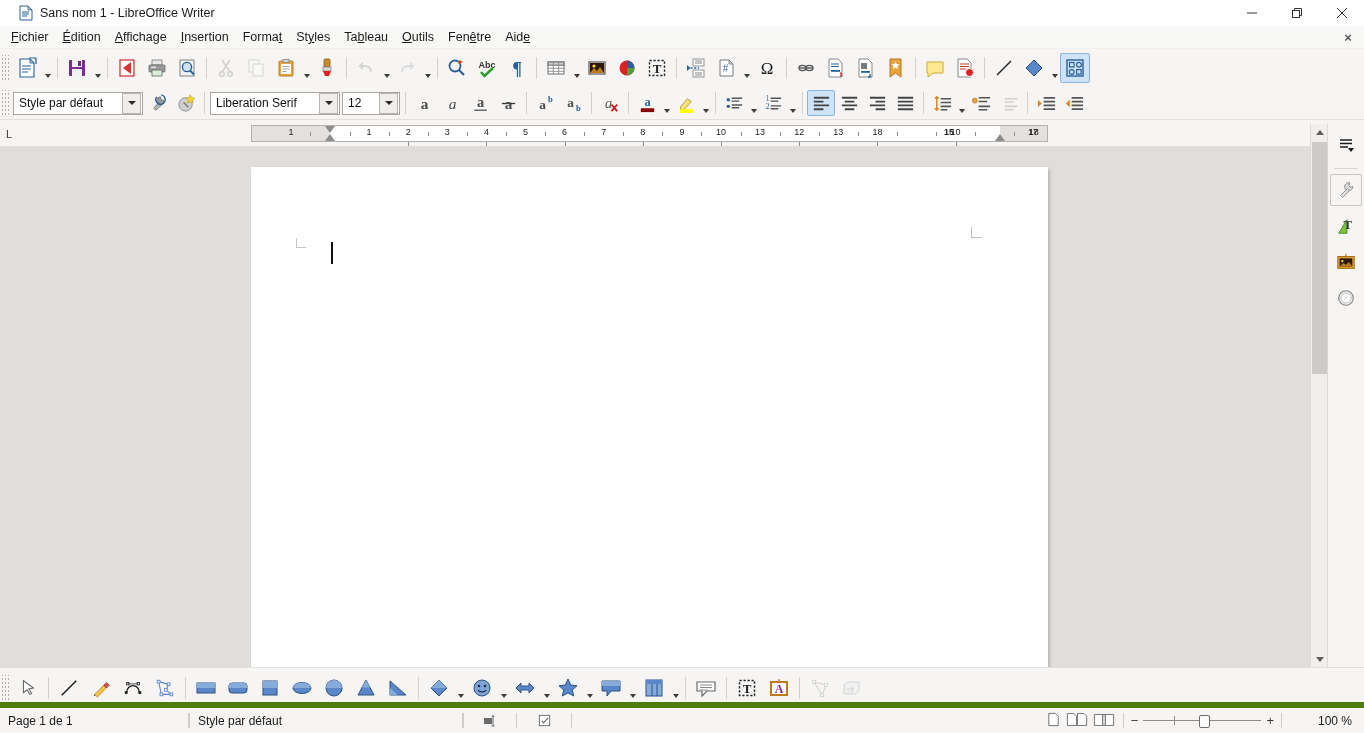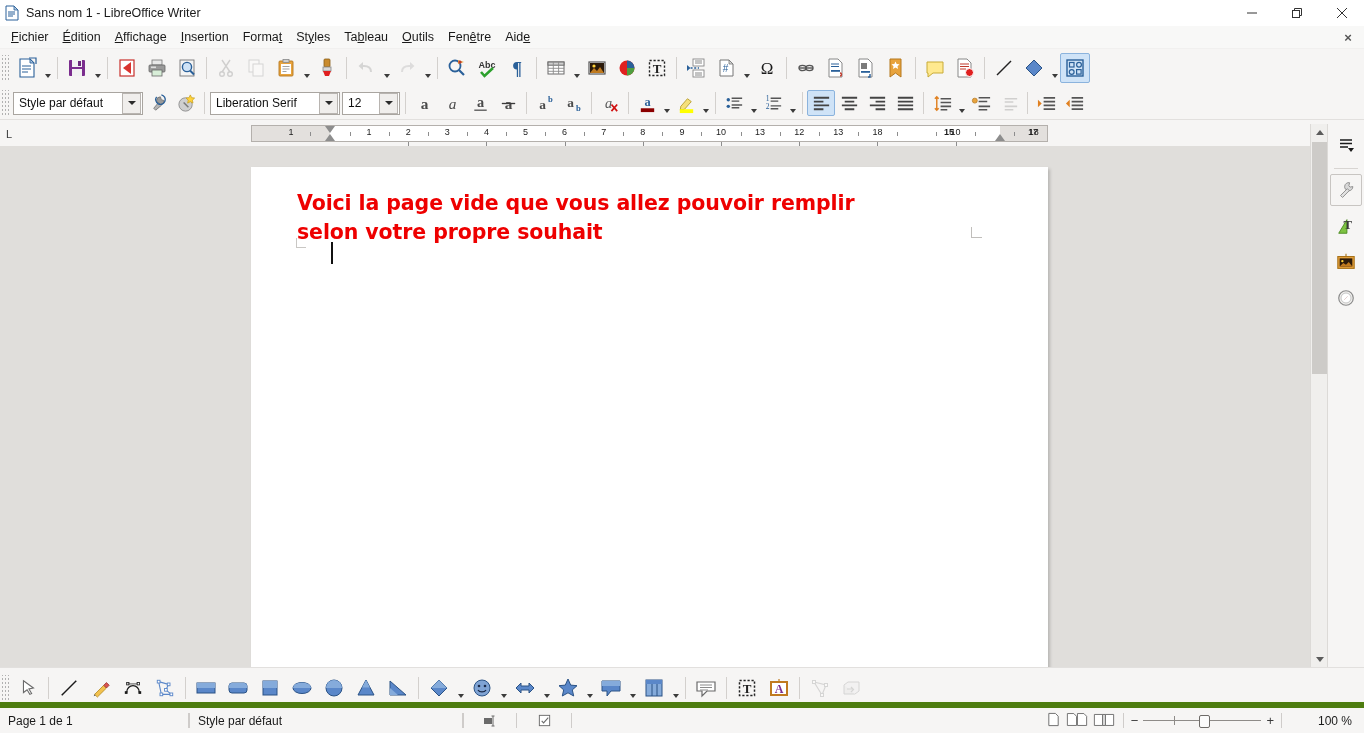--- a/index.html
+++ b/index.html
@@ -8,21 +8,21 @@
     overflow: hidden;
     font-family: "Liberation Sans", sans-serif;
     background: #ffffff;
     -webkit-font-smoothing: antialiased;
   }
   .app { position: relative; width: 1364px; height: 733px; background: #f6f5f4; }
 
   
   .titlebar {
     height: 26px; background: #ffffff; display: flex; align-items: center;
-    padding-left: 4px; position: relative;
+    padding-left: 18px; position: relative;
   }
   .titlebar .app-icon { width: 16px; height: 16px; margin-right: 6px; flex: none; }
   .titlebar .title-text { font-size: 12.5px; color: #1a1a1a; }
   .winbtns { position: absolute; right: 0; top: 0; height: 26px; display: flex; }
   .winbtn { width: 45px; height: 26px; display: flex; align-items: center; justify-content: center; }
   .winbtn svg { display: block; }
 
   
   .menubar {
     height: 22px; background: #f8f8f7; display: flex; align-items: center;
@@ -809,21 +809,20 @@
           <span class="num" style="left: 781.8px;">18</span>
           <span class="tick" style="left: 762.25px;"></span>
           <span class="num" style="left: 38.9px;">1</span>
           <span class="tick" style="left: 58.45px;"></span>
         </div>
     </div>
 
     <div class="canvas">
       <div class="page">
         <div class="bound-tr"></div>
-        <div class="doc-text">Voici la page vide que vous allez pouvoir remplir selon votre propre souhait</div>
         <div class="bound-tl"></div>
         <div class="caret"></div>
       </div>
     </div>
   </div>
 
   <div class="vscroll">
     <div class="vs-btn up">
         <i></i>
       </div>

